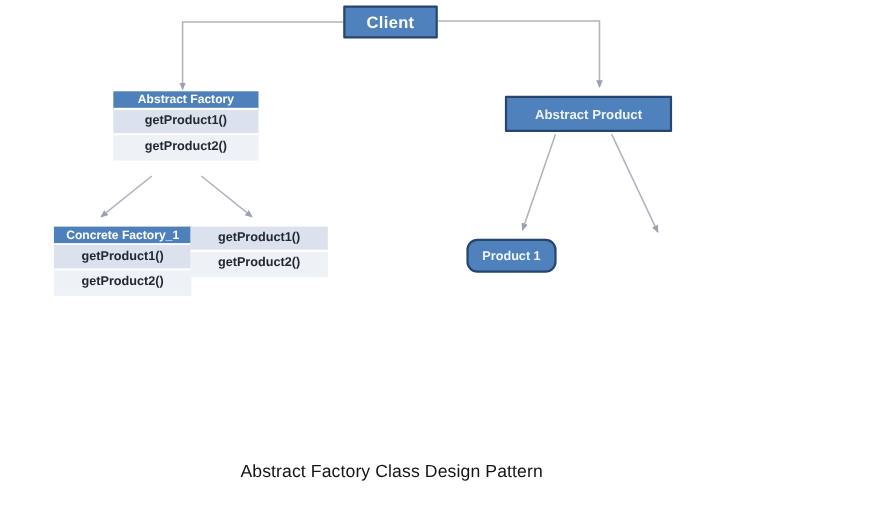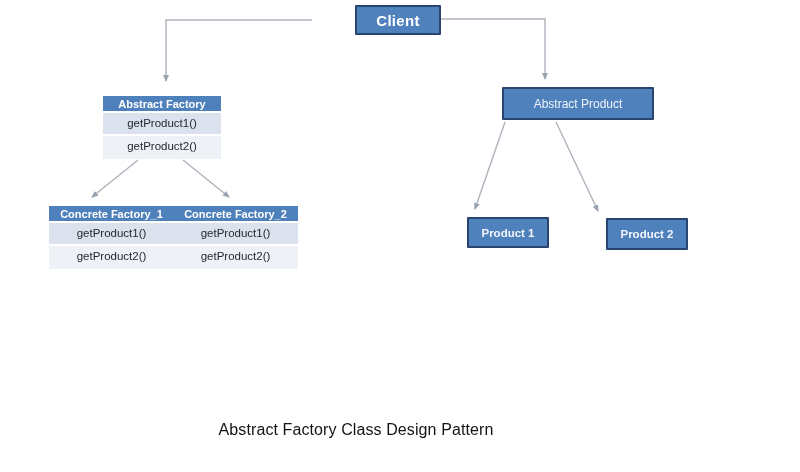--- a/index.html
+++ b/index.html
@@ -37,59 +37,58 @@
     stroke:none;
   }
   .node{
     position:absolute;
     background:var(--node-fill);
     border:2px solid var(--node-border);
     color:#fff;
     display:flex;align-items:center;justify-content:center;
     text-align:center;
     border-radius:1px;
-    margin-left:43px;
   }
   .node.client{
     left:312px;top:5px;width:86px;height:30px;
     font-size:15px;font-weight:bold;letter-spacing:.3px;
   }
   .node.abstract-product{
     left:459px;top:87px;width:152px;height:33px;
-    font-size:12px;font-weight:400;color:#eef3fa;
+    font-size:12px;font-weight:700;color:#eef3fa;
   }
   .node.product{
     width:82px;height:31px;
     font-size:11.5px;font-weight:600;color:#f2f6fc;
   }
-  .node.product-1{left:424px;top:217px;}
+  .node.product-1{left:424px;top:217px;border-radius:10px;}
   .node.product-2{left:563px;top:218px;height:32px;}
   .uml-table{
     position:absolute;
     width:122px;
   }
   .uml-table .uml-header{
     background:var(--header-fill);
     color:#fff;
     font-size:11px;font-weight:bold;
     height:17px;line-height:17px;
     text-align:center;
     border-bottom:2px solid #fff;
     white-space:nowrap;
   }
   .uml-table .uml-row{
-    font-size:11.5px;font-weight:normal;
+    font-size:11.5px;font-weight:bold;
     color:var(--method-text);
     height:23px;line-height:21px;
     text-align:center;
     border-bottom:2px solid #fff;
   }
   .uml-table .uml-row.odd{background:var(--row-odd);}
   .uml-table .uml-row.even{background:var(--row-even);border-bottom:none;}
-  .uml-table.af{left:103px;top:96px;width:118px;}
+  .uml-table.af{left:103px;top:83px;width:132px;}
   .uml-table.cf1{left:10px;top:206px;width:125px;margin-left:39px;}
   .uml-table.cf2{left:173px;top:206px;width:125px;}
   .caption{
     position:absolute;
     left:356px;top:401px;
     transform:translateX(-50%);
     font-size:16px;
     color:var(--caption-text);
     white-space:nowrap;
     letter-spacing:.1px;
@@ -123,26 +122,24 @@
     <div class="uml-row even">getProduct2()</div>
   </div>
 
   <div class="uml-table cf1">
     <div class="uml-header">Concrete Factory_1</div>
     <div class="uml-row odd">getProduct1()</div>
     <div class="uml-row even">getProduct2()</div>
   </div>
 
   <div class="uml-table cf2">
-    <div class="uml-header">Concrete Factory_2</div>
     <div class="uml-row odd">getProduct1()</div>
     <div class="uml-row even">getProduct2()</div>
   </div>
 
   <div class="node abstract-product">Abstract Product</div>
 
   <div class="node product product-1">Product 1</div>
 
-  <div class="node product product-2">Product 2</div>
 
   <div class="caption">Abstract Factory Class Design Pattern</div>
 
 </div>
 
 </body></html>

